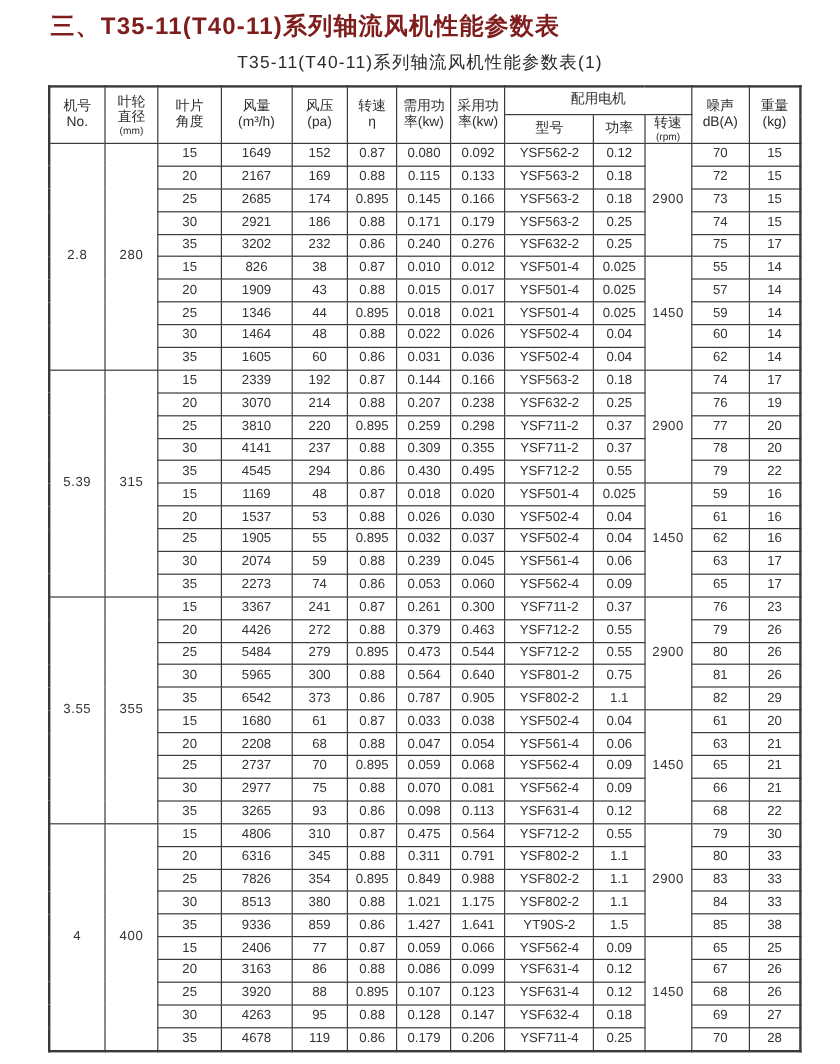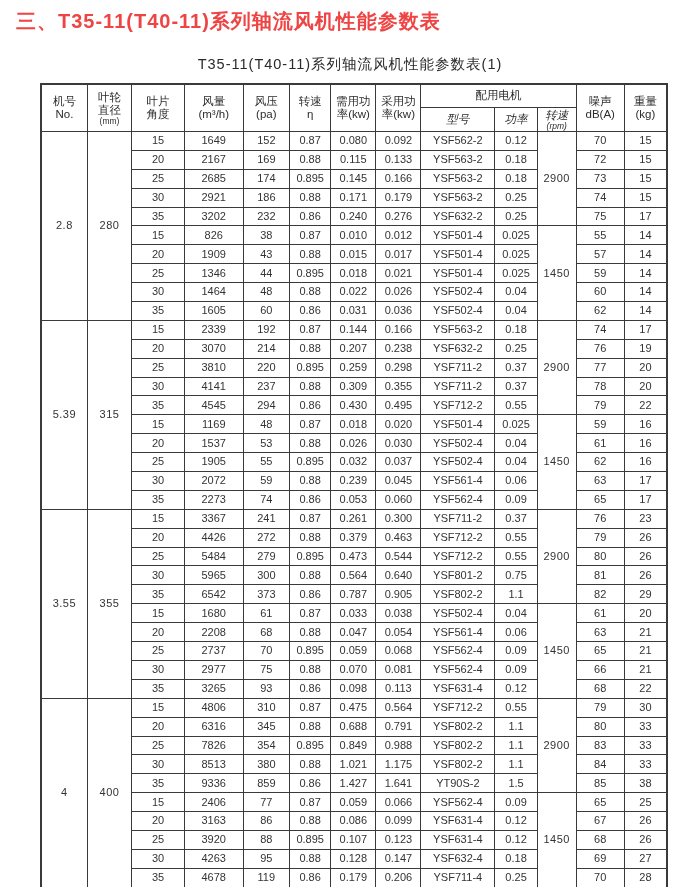--- a/index.html
+++ b/index.html
@@ -2,42 +2,42 @@
 <html><head>
 <meta charset="utf-8">
 <style>
   html,body{margin:0;padding:0;background:#ffffff;}
   body{
     width:700px;height:887px;position:relative;overflow:hidden;
     font-family:"Liberation Sans","DejaVu Sans",sans-serif;
     color:#2d2d2d;
   }
   .page-title{
-    font-size:20px;font-weight:bold;color:#ef4444;
-    margin:8px 0 0 16px;letter-spacing:1px;
+    font-size:20px;font-weight:bold;color:#7f1d1d;
+    margin:8px 0 0 42px;letter-spacing:1px;
   }
   .table-subtitle{
     font-size:14.5px;color:#2a2a2a;text-align:center;
-    margin:20px 0 9px 0;letter-spacing:1px;
+    margin:8px 0 9px 0;letter-spacing:1px;
   }
   table.perf{
     border-collapse:collapse;table-layout:fixed;
     width:628px;margin:0 0 0 40px;
     border:2px solid #3a3a3a;
   }
   table.perf th, table.perf td{
     border:1px solid #3a3a3a;
     text-align:center;vertical-align:middle;
     font-weight:normal;padding:0;
     font-size:11px;line-height:1.2;color:#333;
     overflow:hidden;white-space:nowrap;
   }
   table.perf thead th{font-size:11.5px;color:#2c2c2c;}
   table.perf thead tr.h1 th{height:22px;}
-  table.perf thead tr.h2 th{height:23px;font-style:italic;}
+  table.perf thead tr.h2 th{height:23px;}
   table.perf tbody td{height:17.9px;}
   .sm{font-size:8.5px;line-height:0.95;display:block;}
   .hl{display:block;line-height:1.12;}
   td.grp{font-size:11px;letter-spacing:0.5px;}
 </style>
 </head>
 <body>
 
 <div class="page-title">三、T35-11(T40-11)系列轴流风机性能参数表</div>
 <div class="table-subtitle">T35-11(T40-11)系列轴流风机性能参数表(1)</div>
@@ -332,21 +332,21 @@
         <td>0.895</td>
         <td>0.032</td>
         <td>0.037</td>
         <td>YSF502-4</td>
         <td>0.04</td>
         <td>62</td>
         <td>16</td>
       </tr>
       <tr>
         <td>30</td>
-        <td>2072</td>
+        <td>2074</td>
         <td>59</td>
         <td>0.88</td>
         <td>0.239</td>
         <td>0.045</td>
         <td>YSF561-4</td>
         <td>0.06</td>
         <td>63</td>
         <td>17</td>
       </tr>
       <tr>
@@ -498,21 +498,21 @@
         <td>0.55</td>
         <td rowspan="5" class="grp">2900</td>
         <td>79</td>
         <td>30</td>
       </tr>
       <tr>
         <td>20</td>
         <td>6316</td>
         <td>345</td>
         <td>0.88</td>
-        <td>0.688</td>
+        <td>0.311</td>
         <td>0.791</td>
         <td>YSF802-2</td>
         <td>1.1</td>
         <td>80</td>
         <td>33</td>
       </tr>
       <tr>
         <td>25</td>
         <td>7826</td>
         <td>354</td>

